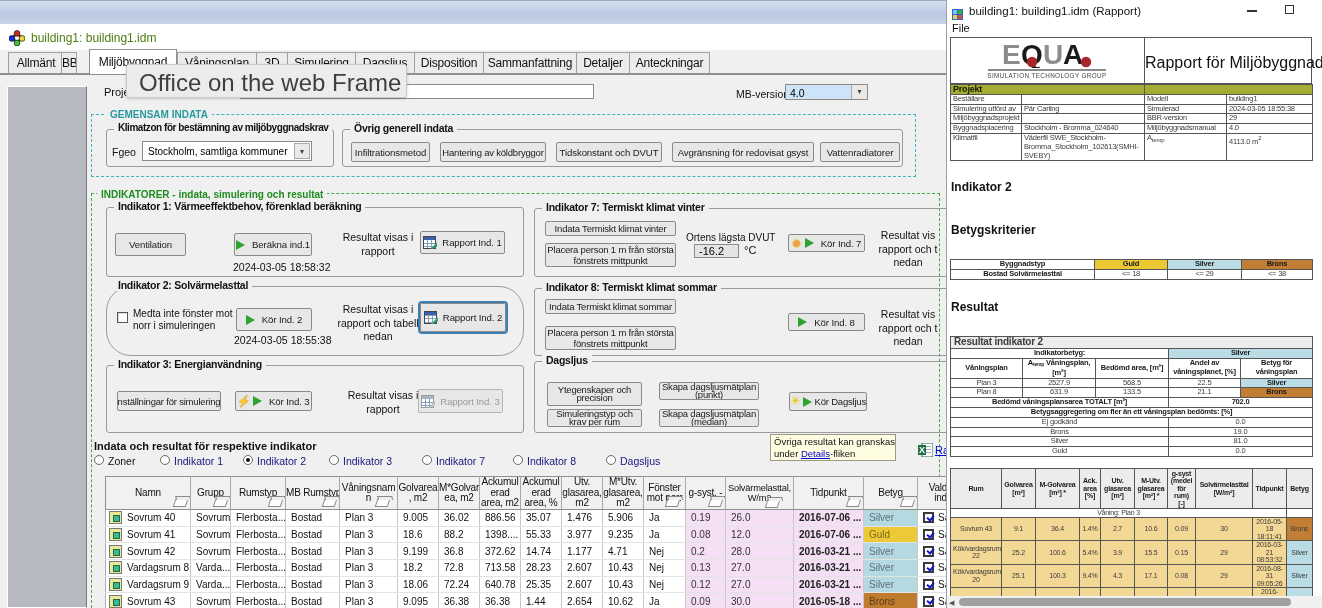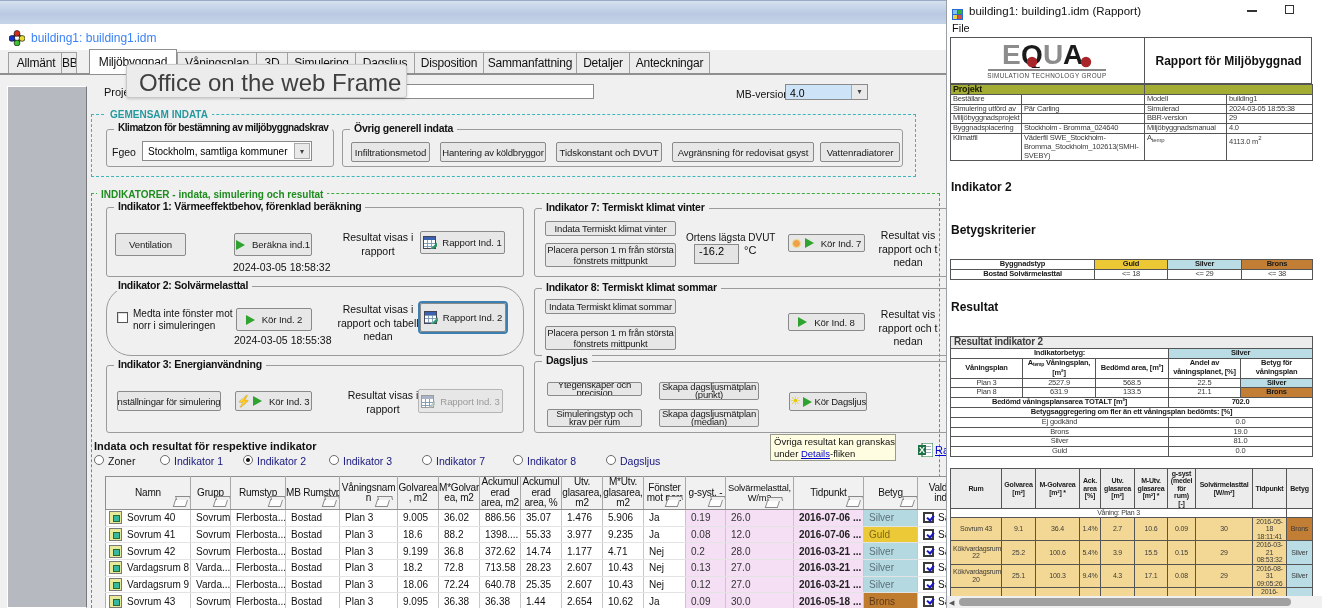--- a/index.html
+++ b/index.html
@@ -64,21 +64,21 @@
 
 <div class="abs" style="left:0;top:26;width:1322px;height:24px;background:linear-gradient(#d6e1f0 0%,#bac9e2 55%,#c6d4e8 100%);border-top:1px solid #9aaac4;"></div>
 <div class="abs" id="mainicon" style="left:9px;top:30px;width:16px;height:16px;">
 <svg width="16" height="16" viewBox="0 0 16 16">
 <path d="M8 3 L3.5 8 L8 13 L12.5 8 Z" fill="none" stroke="#3a3a42" stroke-width="2.6"></path>
 <circle cx="8" cy="3.4" r="2.9" fill="#d42a1e" stroke="#1a1a1a" stroke-width="0.7"></circle>
 <circle cx="2.9" cy="8.4" r="2.9" fill="#1431d4" stroke="#1a1a1a" stroke-width="0.7"></circle>
 <circle cx="13.1" cy="8.4" r="2.9" fill="#e8dc32" stroke="#1a1a1a" stroke-width="0.7"></circle>
 <circle cx="8" cy="13" r="2.9" fill="#3cc432" stroke="#1a1a1a" stroke-width="0.7"></circle>
 </svg></div>
-<div class="abs" style="left:31px;top:31px;font-size:12px;color:#3b82f6;">building1: building1.idm</div>
+<div class="abs" style="left:31px;top:31px;font-size:12px;color:#4d7c0f;">building1: building1.idm</div>
 
 <div class="abs" style="left:0;top:50px;width:1322px;height:23px;background:#f0f0f0;"></div>
 <div id="tabs">
 <span class="tab" style="left:8px;width:56px;">Allmänt</span>
 <span class="tab" style="left:61px;width:16px;">BBR</span>
 <span class="tab" style="left:177px;width:80px;">Våningsplan</span>
 <span class="tab" style="left:256px;width:32px;">3D</span>
 <span class="tab" style="left:287px;width:69px;">Simulering</span>
 <span class="tab" style="left:355px;width:60px;">Dagsljus</span>
 <span class="tab" style="left:414px;width:70px;">Disposition</span>
@@ -151,37 +151,37 @@
 <div class="btn" style="left:235px;top:391px;width:77px;height:20px;"><span class="bolt">⚡</span><span class="play"></span>Kör Ind. 3</div>
 <div class="rtxt" style="left:345px;top:389px;width:76px;">Resultat visas i rapport</div>
 <div class="btn" style="left:418px;top:389px;width:85px;height:24px;border-color:#b5b5b5;color:#9b9b9b;"><span class="repic dis"></span>Rapport Ind. 3</div>
 
 <div class="grp" style="left:534px;top:208px;width:420px;height:69px;">
   <span class="glbl">Indikator 7: Termiskt klimat vinter</span>
 </div>
 <div class="btn sm" style="left:545px;top:221px;width:131px;height:15px;">Indata Termiskt klimat vinter</div>
 <div class="btn sm wrap" style="left:545px;top:243px;width:131px;height:24px;">Placera person 1 m från största<br>fönstrets mittpunkt</div>
 <div class="abs" style="left:686px;top:232px;font-size:10px;color:#111;">Ortens lägsta DVUT</div>
-<div class="abs" style="left:694px;top:244px;width:45px;height:20px;background:#e4e4e4;border:1px solid #8a8a8a;font-size:11px;padding-left:4px;">-16.2</div>
+<div class="abs" style="left:694px;top:244px;width:45px;height:14px;background:#e4e4e4;border:1px solid #8a8a8a;font-size:11px;padding-left:4px;">-16.2</div>
 <div class="abs" style="left:744px;top:244px;font-size:11px;color:#111;">°C</div>
 <div class="btn" style="left:788px;top:234px;width:77px;height:18px;"><span class="sunball"></span><span class="play"></span>Kör Ind. 7</div>
 <div class="rtxt" style="left:868px;top:229px;width:80px;">Resultat vis rapport och t nedan</div>
 
 <div class="grp" style="left:534px;top:288px;width:420px;height:68px;">
   <span class="glbl">Indikator 8: Termiskt klimat sommar</span>
 </div>
 <div class="btn sm" style="left:545px;top:299px;width:131px;height:15px;">Indata Termiskt klimat sommar</div>
 <div class="btn sm wrap" style="left:545px;top:326px;width:131px;height:24px;">Placera person 1 m från största<br>fönstrets mittpunkt</div>
 <div class="btn" style="left:788px;top:313px;width:77px;height:18px;"><span class="play"></span>Kör Ind. 8</div>
 <div class="rtxt" style="left:868px;top:308px;width:80px;">Resultat vis rapport och t nedan</div>
 
 <div class="grp" style="left:534px;top:361px;width:420px;height:72px;">
   <span class="glbl">Dagsljus</span>
 </div>
-<div class="btn sm wrap" style="left:547px;top:382px;width:95px;height:14px;line-height:8px;">Ytegenskaper och<br>precision</div>
+<div class="btn sm wrap" style="left:547px;top:382px;width:95px;height:24px;line-height:8px;">Ytegenskaper och<br>precision</div>
 <div class="btn sm wrap" style="left:659px;top:382px;width:100px;height:18px;line-height:8px;">Skapa dagsljusmätplan<br>(punkt)</div>
 <div class="btn sm wrap" style="left:547px;top:409px;width:95px;height:18px;line-height:8px;">Simuleringstyp och<br>krav per rum</div>
 <div class="btn sm wrap" style="left:659px;top:409px;width:100px;height:18px;line-height:8px;">Skapa dagsljusmätplan<br>(median)</div>
 <div class="btn sm" style="left:789px;top:392px;width:78px;height:19px;"><span class="sun">☀</span><span class="play" style="margin-right:3px;"></span>Kör Dagsljus</div>
 
 <div class="abs" style="left:770px;top:434px;width:126px;height:27px;background:#fffde1;border:1px solid #9a9a8a;font-size:9.5px;line-height:12px;color:#111;padding:1px 3px;white-space:nowrap;">Övriga resultat kan granskas<br>under <span style="color:#0000d0;text-decoration:underline;">Details</span>-fliken</div>
 <div class="abs" id="xlicon" style="left:918px;top:443px;width:15px;height:14px;">
 <svg width="15" height="14" viewBox="0 0 15 14">
 <rect x="4" y="0" width="11" height="14" fill="#fff" stroke="#1a6a38" stroke-width="1"></rect>
 <line x1="6" y1="3.5" x2="13" y2="3.5" stroke="#9ab" stroke-width="1"></line>
@@ -393,21 +393,21 @@
   <svg width="95" height="28" viewBox="0 0 95 28">
   <text x="0" y="24" font-family="Liberation Sans" font-weight="bold" font-size="28" fill="#8c8c8c" letter-spacing="-1">E</text>
   <text x="19" y="24" font-family="Liberation Sans" font-weight="bold" font-size="28" fill="#1a1a1a">Q</text>
   <circle cx="30" cy="22" r="5.2" fill="#a8262a"></circle>
   <text x="41" y="24" font-family="Liberation Sans" font-weight="bold" font-size="28" fill="#8c8c8c">U</text>
   <text x="61" y="24" font-family="Liberation Sans" font-weight="bold" font-size="28" fill="#1a1a1a">A</text>
   <circle cx="84" cy="22" r="5.2" fill="#a8262a"></circle>
   </svg></div>
   <div class="abs" style="left:41px;top:69px;width:118px;height:2px;background:#8a8a8a;"></div>
   <div class="abs" style="left:40px;top:72px;width:120px;font-size:6.3px;letter-spacing:0.4px;color:#444;text-align:center;white-space:nowrap;">SIMULATION TECHNOLOGY GROUP</div>
-  <div class="abs" style="left:198px;top:54px;width:167px;text-align:center;font-size:12px;font-weight:bold;color:#111;white-space:nowrap;">Rapport för Miljöbyggnad</div>
+  <div class="abs" style="left:198px;top:54px;width:167px;text-align:center;font-size:16px;font-weight:normal;color:#111;white-space:nowrap;">Rapport för Miljöbyggnad</div>
 
   <table class="rt" style="left:3px;top:84px;width:362px;">
    <colgroup>
           <col style="width:71px">
           <col style="width:123px">
           <col style="width:82px">
           <col style="width:86px">
         </colgroup>
    <tbody>
           <tr class="olive">

